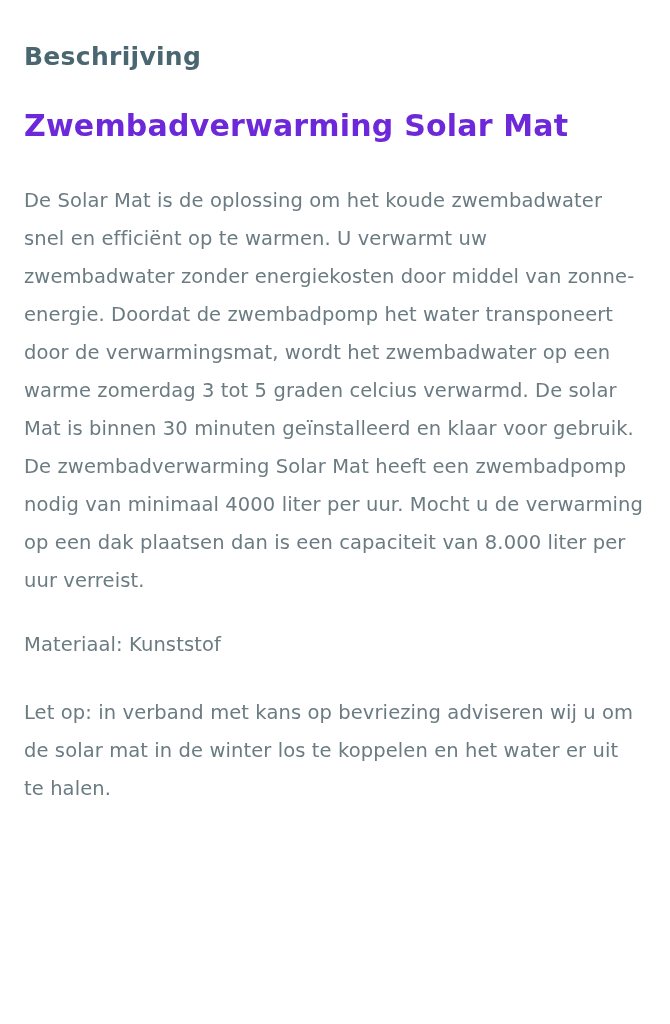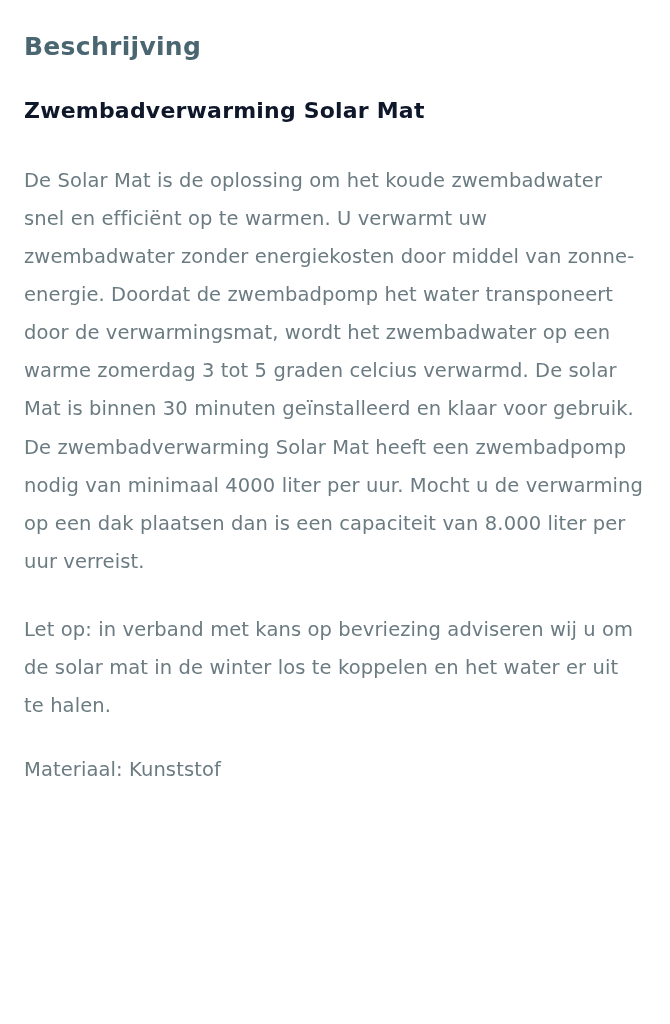--- a/index.html
+++ b/index.html
@@ -11,35 +11,35 @@
     width: 670px;
     height: 1024px;
     overflow: hidden;
     font-family: "DejaVu Sans", sans-serif;
     -webkit-font-smoothing: antialiased;
   }
   .page {
     box-sizing: border-box;
     width: 670px;
     height: 768px;
-    padding: 24px 26px 0 24px;
+    padding: 34px 26px 0 24px;
     background: #ffffff;
   }
   .section-title {
     font-size: 25px;
     font-weight: bold;
     color: #4a6670;
     letter-spacing: 0.3px;
     margin: 8px 0 0 0;
     line-height: 1.2;
   }
   .product-title {
-    font-size: 22px;
+    font-size: 30px;
     font-weight: bold;
-    color: #0f172a;
+    color: #6d28d9;
     letter-spacing: 0.2px;
     margin: 36px 0 0 0;
     line-height: 1.2;
   }
   .body-text {
     font-size: 19.5px;
     color: #6b7b82;
     line-height: 1.95;
     margin: 38px 0 0 0;
     letter-spacing: 0.1px;
@@ -55,17 +55,17 @@
 </head>
 <body>
 
 <div class="page">
   <h2 class="section-title">Beschrijving</h2>
 
   <h1 class="product-title">Zwembadverwarming Solar Mat</h1>
 
   <p class="body-text">De Solar Mat is de oplossing om het koude zwembadwater snel en efficiënt op te warmen. U verwarmt uw zwembadwater zonder energiekosten door middel van zonne-energie. Doordat de zwembadpomp het water transponeert door de verwarmingsmat, wordt het zwembadwater op een warme zomerdag 3 tot 5 graden celcius verwarmd. De solar Mat is binnen 30 minuten geïnstalleerd en klaar voor gebruik. De zwembadverwarming Solar Mat heeft een zwembadpomp nodig van minimaal 4000 liter per uur. Mocht u de verwarming op een dak plaatsen dan is een capaciteit van 8.000 liter per uur verreist.</p>
 
+  <p class="body-text tight">Materiaal: Kunststof</p>
+
   <p class="body-text gap">Let op: in verband met kans op bevriezing adviseren wij u om de solar mat in de winter los te koppelen en het water er uit te halen.</p>
-
-  <p class="body-text tight">Materiaal: Kunststof</p>
 
 </div>
 
 </body></html>

